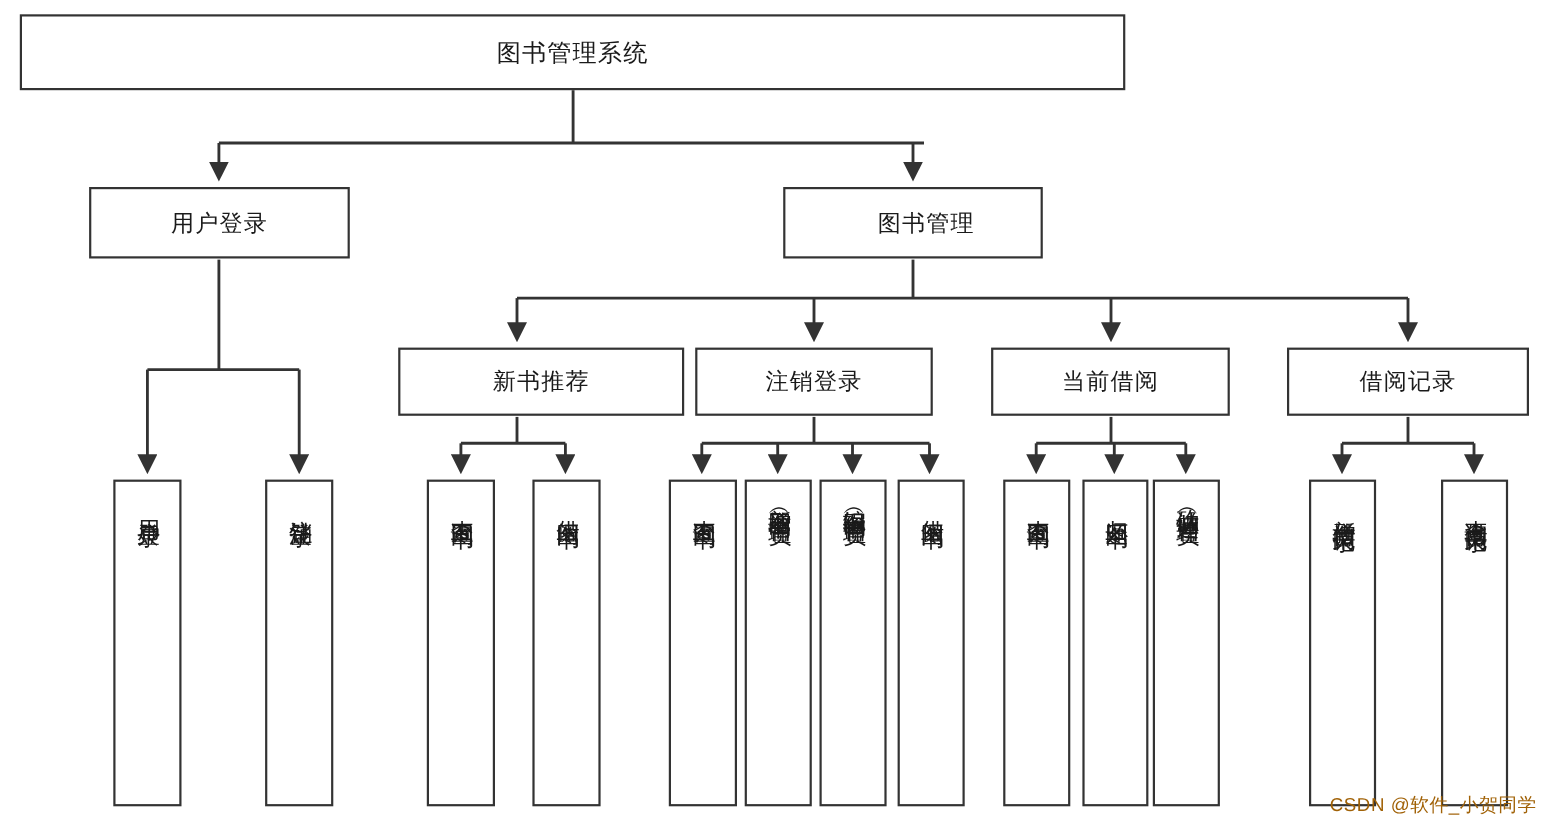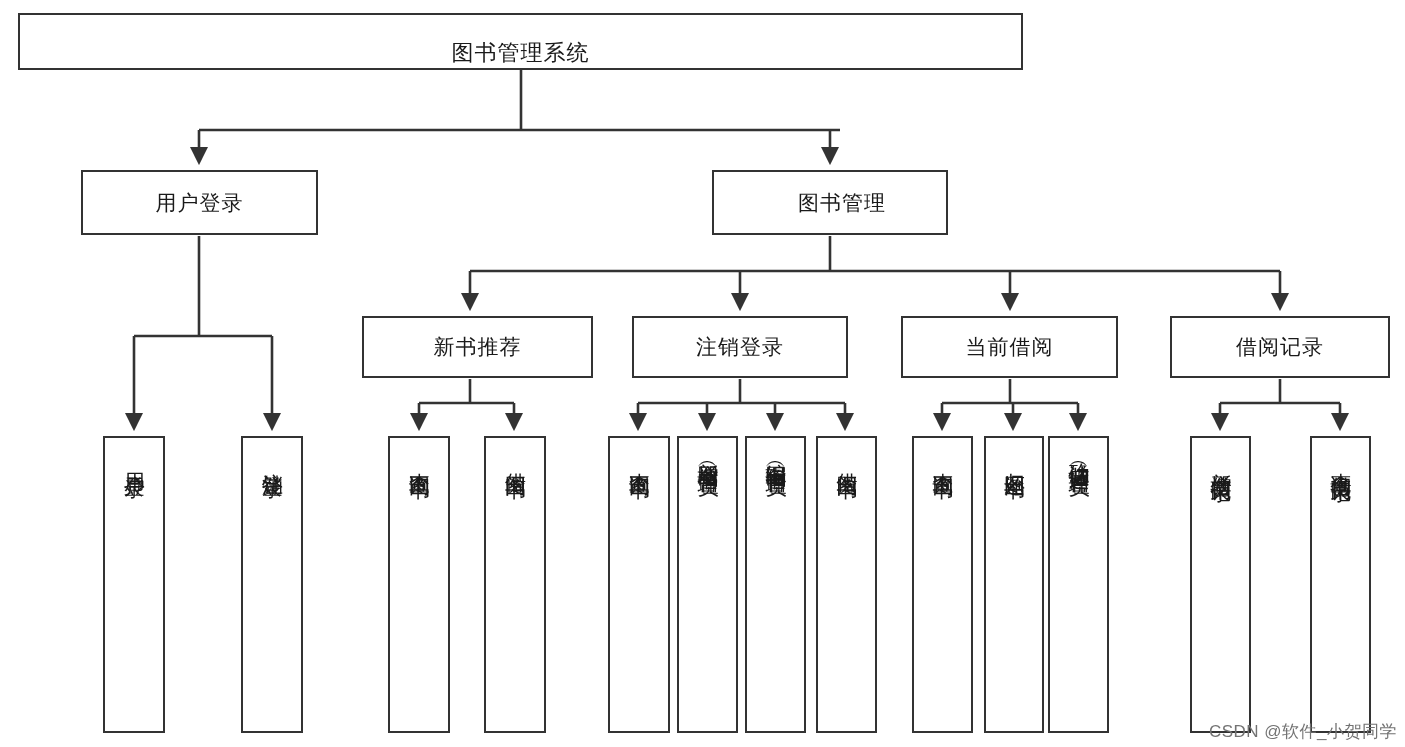--- a/index.html
+++ b/index.html
@@ -56,21 +56,21 @@
     line-height: 1.18;
     letter-spacing: 2px;
     white-space: nowrap;
     display: block;
   }
   .watermark {
     position: absolute;
     right: 8px;
     bottom: 4px;
     font-size: 17px;
-    color: #737373;
+    color: #a16207;
     z-index: 5;
     white-space: nowrap;
     letter-spacing: 0.5px;
   }
 </style>
 </head>
 <body>
 
 <div id="canvas">
 
@@ -117,32 +117,32 @@
       <path d="M 1013 403 L 1013 422" marker-end="url(#arrow)"></path>
       <path d="M 1078 403 L 1078 422" marker-end="url(#arrow)"></path>
 
       <path d="M 1280 379 L 1280 403"></path>
       <path d="M 1220 403 L 1340 403"></path>
       <path d="M 1220 403 L 1220 422" marker-end="url(#arrow)"></path>
       <path d="M 1340 403 L 1340 422" marker-end="url(#arrow)"></path>
     </g>
   </svg>
 
-  <div class="node root-node" style="left:18px; top:13px; width:1005px; height:57px;align-items:flex-end;">
+  <div class="node root-node" style="left:18px; top:13px; width:1005px; height:69px;">
     <span>图书管理系统</span>
   </div>
 
   <div class="node h-node" style="left:81px; top:170px; width:237px; height:65px;">
     <span>用户登录</span>
   </div>
   <div class="node h-node" style="left:712px; top:170px; width:236px; height:65px;padding-left:24px;">
     <span>图书管理</span>
   </div>
 
-  <div class="node h-node" style="left:362px; top:316px; width:231px; height:62px;">
+  <div class="node h-node" style="left:362px; top:316px; width:260px; height:62px;">
     <span>新书推荐</span>
   </div>
   <div class="node h-node" style="left:632px; top:316px; width:216px; height:62px;">
     <span>注销登录</span>
   </div>
   <div class="node h-node" style="left:901px; top:316px; width:217px; height:62px;">
     <span>当前借阅</span>
   </div>
   <div class="node h-node" style="left:1170px; top:316px; width:220px; height:62px;">
     <span>借阅记录</span>

